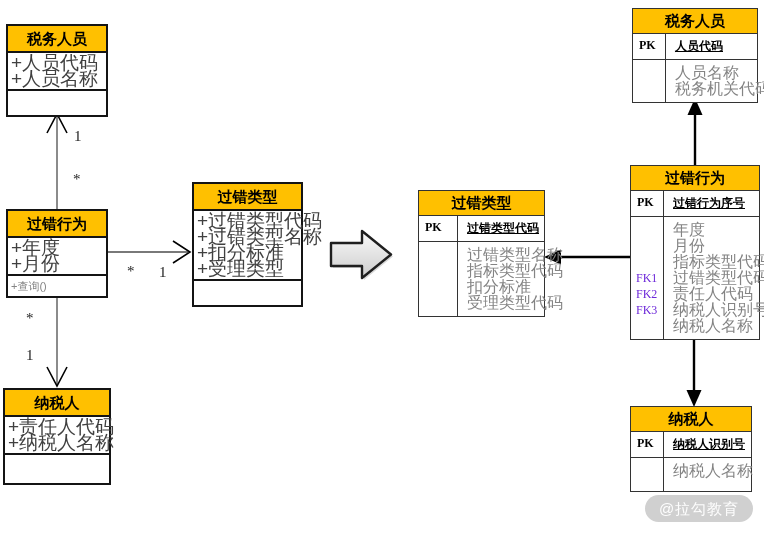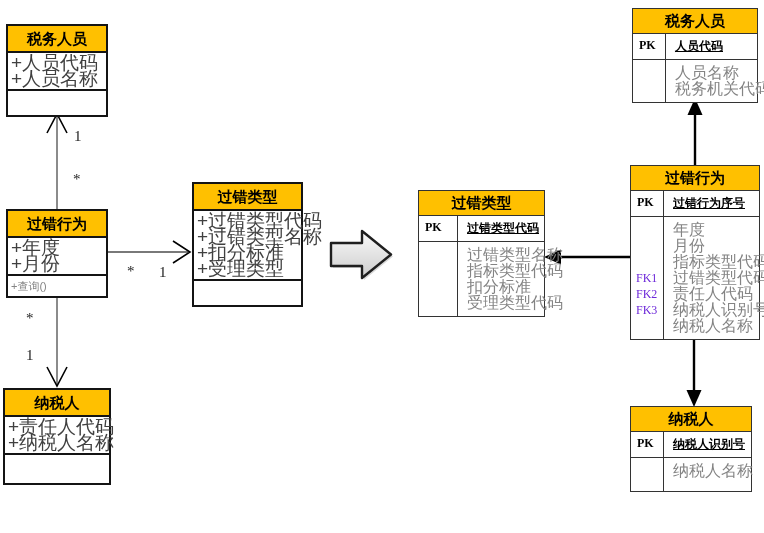--- a/index.html
+++ b/index.html
@@ -209,14 +209,15 @@
     <div class="er-bd">
       <div class="kcol" style="padding-bottom:12px;">
         <div></div>
       </div>
       <div class="vcol" style="padding-bottom:12px;">
         <div>纳税人名称</div>
       </div>
     </div>
   </div>
 
+  <div class="wmark">@拉勾教育</div>
 
 </div>
 
 </body></html>

